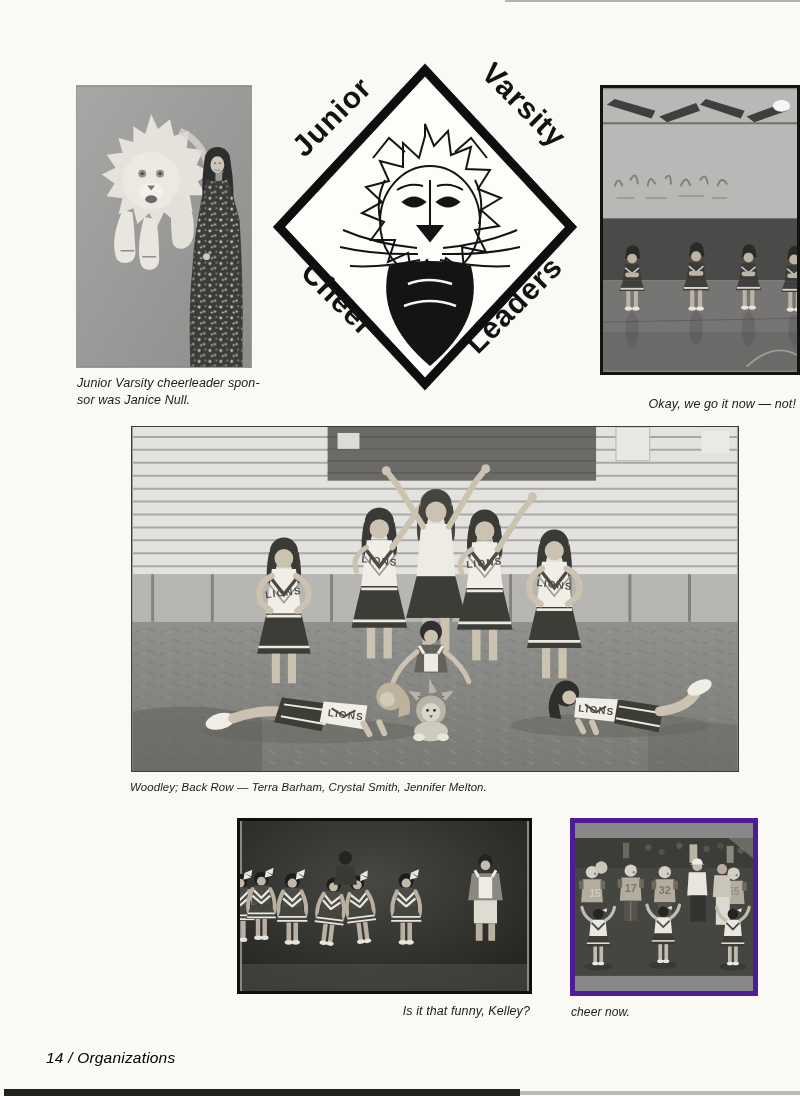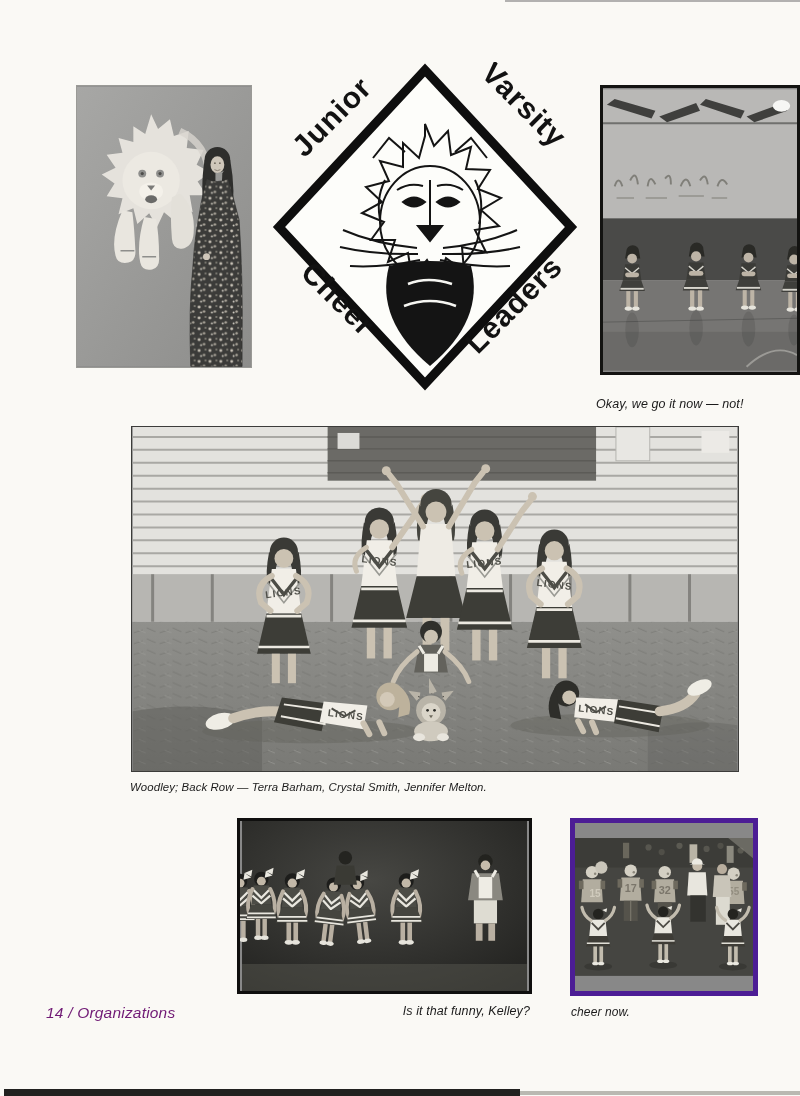--- a/index.html
+++ b/index.html
@@ -10,22 +10,22 @@
     font-family:"Liberation Sans", sans-serif; color:#1c1c1c;
   }
   .photo { position:absolute; overflow:hidden; background:#888; }
   .photo svg { display:block; width:100%; height:100%; }
   .caption {
     position:absolute; font-style:italic; font-size:12.5px;
     line-height:1.32; color:#1b1b1b; letter-spacing:.1px;
   }
   .cap-justify { text-align:justify; text-align-last:justify; }
   .footer {
-    position:absolute; left:46px; top:1004px;
-    font-style:italic; font-size:15.5px; color:#701a75; letter-spacing:.2px;
+    position:absolute; left:46px; top:1049px;
+    font-style:italic; font-size:15.5px; color:#000000; letter-spacing:.2px;
   }
   .scan-strip { position:absolute; background:#21211f; }
   .logo-wrap { position:absolute; left:265px; top:62px; width:330px; height:332px; }
   .logo-wrap svg { display:block; width:100%; height:100%; }
   .logo-word { font-family:"Liberation Sans", sans-serif; font-weight:bold; font-size:30px; fill:#121212; letter-spacing:1px; }
   .lions-txt { font-family:"Liberation Sans", sans-serif; font-weight:bold; font-size:10px; fill:#50504a; letter-spacing:1.2px; }
   .jersey-num { font-family:"Liberation Sans", sans-serif; font-weight:bold; }
 </style>
 </head>
 <body>
@@ -75,20 +75,24 @@
         <ellipse cx="142" cy="79" rx="7" ry="8.5" fill="#cfc7ba"></ellipse>
         <circle cx="139.5" cy="77.5" r="0.9" fill="#6e675c"></circle>
           <circle cx="144.5" cy="77.5" r="0.9" fill="#6e675c"></circle>
         <path d="M139,84 q3,2 6,0" stroke="#8a8276" stroke-width="1" fill="none"></path>
         <path d="M131,93 q11,6 22,0 l11,42 q4,62 3,120 l0,28 -52,0 q-2,-62 2,-98 q2,-42 14,-92 z" fill="url(#p1floral)" stroke="#2a2a28" stroke-width="0.6"></path>
         <circle cx="131" cy="172" r="3.5" fill="#cfc7ba"></circle>
       </g>
     </svg>
   </div>
 
+  <div class="caption" style="left:77px;top:375px;width:212px;">
+    <div>Junior Varsity cheerleader spon-</div>
+    <div>sor was Janice Null.</div>
+  </div>
 
   <div class="logo-wrap">
     <svg viewBox="0 0 330 332">
       <polygon points="160,8 306,165 160,322 14,165" fill="#fdfdfa" stroke="#0e0e0e" stroke-width="9"></polygon>
 
       <g stroke="#141414" fill="none" stroke-width="2">
         <path d="M160,62 l9,22 14,-15 3,24 20,-8 -5,22 24,1 -12,19 23,9 -20,12 18,16 -24,4 11,22 -24,-5 2,24 -18,-13 -8,22 -11,-20 -15,17 -4,-24 -20,9 7,-22 -24,0 13,-18 -22,-9 20,-11 -16,-15 23,-6 -9,-20 23,6 0,-24 16,15 6,-22 z"></path>
         <path d="M108,96 l16,-20 16,14"></path>
         <path d="M222,96 l-16,-20 -16,14"></path>
         <ellipse cx="165" cy="160" rx="50" ry="56"></ellipse>
@@ -151,21 +155,21 @@
         <use href="#p2girl" transform="translate(150,177) scale(1.2)"></use>
         <use href="#p2girl" transform="translate(197,179) scale(1.2)"></use>
         <ellipse cx="30" cy="248" rx="7" ry="18" fill="#2e2e2a" opacity="0.16"></ellipse>
         <ellipse cx="96" cy="246" rx="7" ry="18" fill="#2e2e2a" opacity="0.16"></ellipse>
         <ellipse cx="150" cy="247" rx="7" ry="18" fill="#2e2e2a" opacity="0.16"></ellipse>
         <ellipse cx="197" cy="248" rx="6" ry="16" fill="#2e2e2a" opacity="0.16"></ellipse>
       </g>
     </svg>
   </div>
 
-  <div class="caption" style="left:596px;top:396px;width:200px;text-align:left;">
+  <div class="caption" style="left:596px;top:396px;width:200px;text-align:right;">
     <span>Okay, we go it now — not!</span>
   </div>
 
   <div class="photo" style="left:131px;top:426px;width:608px;height:346px;border:1px solid #3c3c3a;">
     <svg viewBox="0 0 608 346">
       <defs>
         <linearGradient id="p3grass" x1="0" y1="0" x2="0" y2="1">
           <stop offset="0" stop-color="#90908c"></stop>
             <stop offset="1" stop-color="#797975"></stop>
         </linearGradient>

